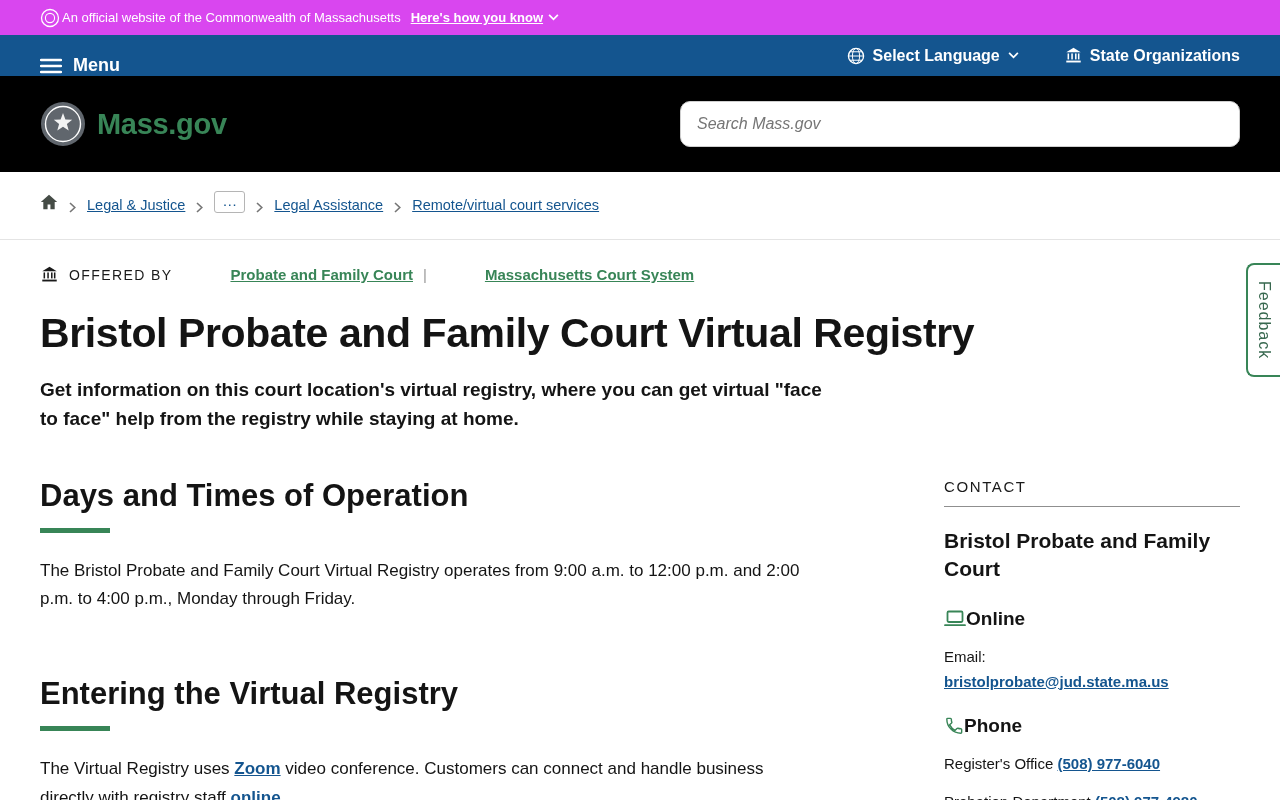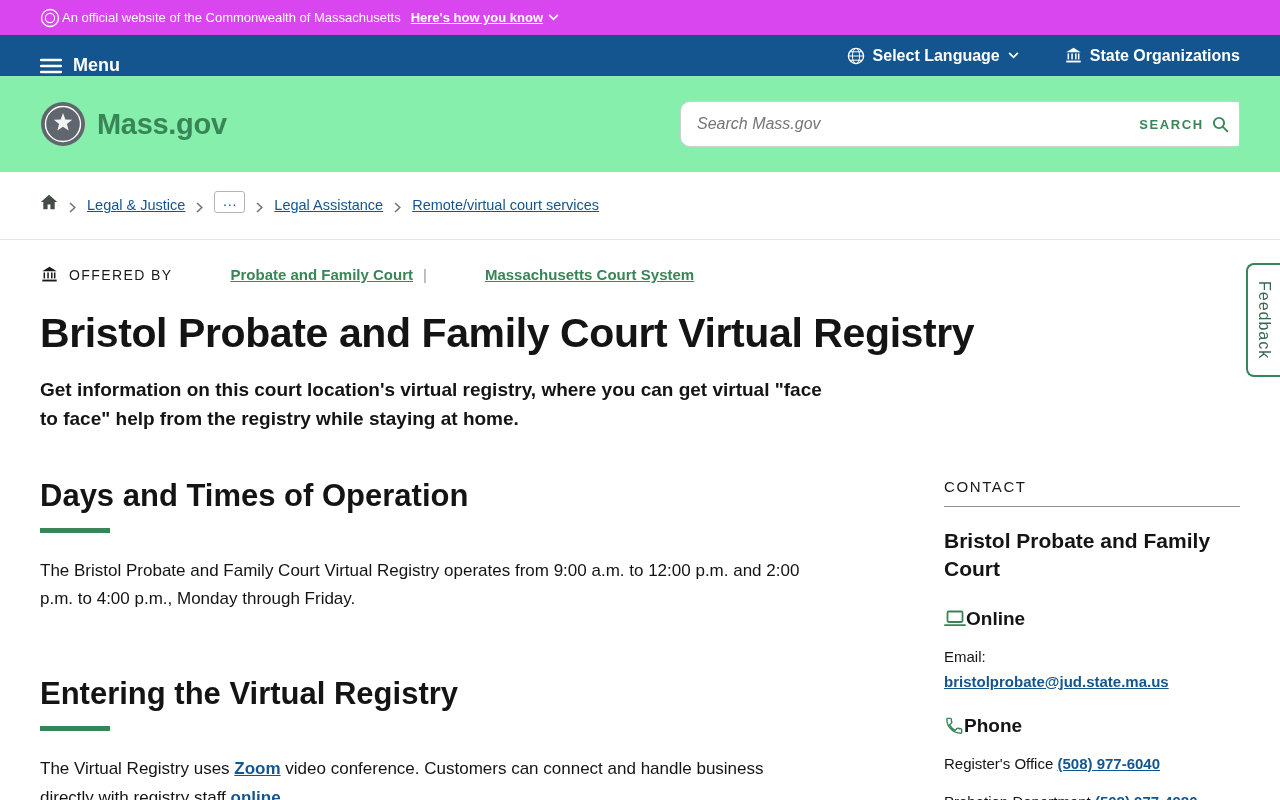--- a/index.html
+++ b/index.html
@@ -14,21 +14,21 @@
     align-items:center; gap:5px; margin-left:8px; }
 
   
   .navbar { background:#14558f; height:41px; display:flex; align-items:center;
     justify-content:space-between; padding:0 40px; color:#fff; }
   .nav-left { display:flex; align-items:center; gap:11px; font-weight:700; font-size:18px;margin-top:20px; }
   .nav-right { display:flex; align-items:center; gap:46px; }
   .nav-item { display:flex; align-items:center; gap:8px; font-size:16px; font-weight:600; color:#fff; text-decoration:none; }
 
   
-  .siteheader { background:#86efac; height:96px; display:flex; align-items:center;
+  .siteheader { background:#000000; height:96px; display:flex; align-items:center;
     justify-content:space-between; padding:0 40px; }
   .logo { display:flex; align-items:center; gap:11px; text-decoration:none; }
   .logo-text { color:#388557; font-size:29px; font-weight:700; letter-spacing:-0.3px; }
   .search { display:flex; width:560px; height:46px; background:#fff; border:1px solid #cfcfcf; border-radius:10px; }
   .search input { flex:1; border:none; outline:none; padding:0 16px; font-style:italic;
     font-size:16px; color:#444; background:transparent; font-family:"Liberation Sans", sans-serif; }
   .search-btn { width:110px; border:none; background:#fff; color:#388557; font-weight:700;
     letter-spacing:1.6px; font-size:13px; display:flex; align-items:center; justify-content:center;
     gap:8px; cursor:pointer; font-family:"Liberation Sans", sans-serif; }
 
@@ -147,29 +147,20 @@
       <svg width="46" height="46" viewBox="0 0 46 46">
           <circle cx="23" cy="23" r="22" fill="#60666d"></circle>
           <circle cx="23" cy="23" r="17.5" fill="none" stroke="#fff" stroke-width="1.4"></circle>
           <path d="M23 12l2.4 6.4 6.8.3-5.3 4.2 1.8 6.6L23 25.7l-5.7 3.8 1.8-6.6-5.3-4.2 6.8-.3z" fill="#fff" opacity="0.92"></path>
         </svg>
     </span>
     <span class="logo-text">Mass.gov</span>
   </a>
   <div class="search">
     <input type="text" placeholder="Search Mass.gov" style="">
-    <button class="search-btn">
-      <span>SEARCH</span>
-      <span class="icon">
-        <svg width="17" height="17" viewBox="0 0 18 18">
-            <circle cx="7.4" cy="7.4" r="5.4" fill="none" stroke="#388557" stroke-width="2"></circle>
-            <path d="M11.6 11.6l4.6 4.6" stroke="#388557" stroke-width="2" stroke-linecap="round"></path>
-          </svg>
-      </span>
-    </button>
   </div>
 </header>
 
 <nav class="breadcrumb">
   <a>
     <span class="icon">
       <svg width="18" height="16" viewBox="0 0 20 18">
           <path d="M10 .8L.8 9h2.8v8.2h4.8v-5.4h3.2v5.4h4.8V9h2.8z" fill="#454c46"></path>
         </svg>
     </span>

